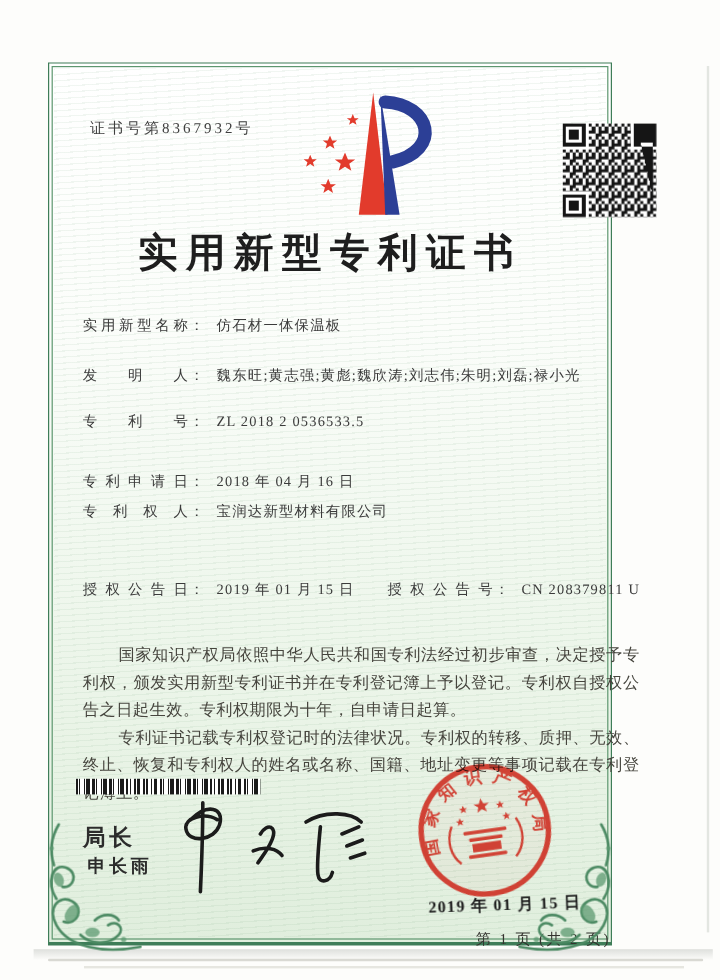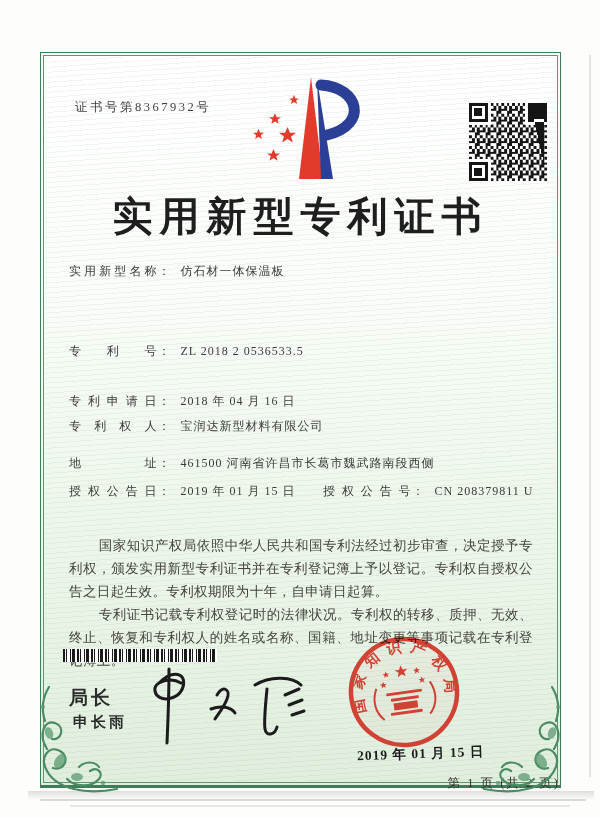--- a/index.html
+++ b/index.html
@@ -11,36 +11,36 @@
   }
   
   .bottom-shadow{position:absolute;left:28px;right:6px;top:791px;height:9px;
     background:linear-gradient(180deg,rgba(60,70,60,.16),rgba(0,0,0,0));}
   .stack-line1{position:absolute;left:40px;right:14px;top:799px;height:2px;background:#d9d9d3;border-radius:2px;}
   .stack-line2{position:absolute;left:70px;right:30px;top:805px;height:2px;background:#e6e6e0;}
   .right-edge{position:absolute;top:55px;bottom:40px;right:9px;width:2px;background:rgba(110,130,110,.18);}
 
   
   .frame{
-    position:absolute;left:40px;top:52px;width:521px;height:736px;
+    position:absolute;left:40px;top:52px;width:470px;height:736px;
     border:1.5px solid #3e7d58;border-bottom-width:3px;
     background:linear-gradient(180deg,#ffffff 0%,#fbfdfa 30%,#f1f8ef 55%,#e8f3e5 80%,#e0eedd 100%);
     box-sizing:border-box;
   }
   .frame::before{content:"";position:absolute;inset:2px;border:1px solid #5d976f;pointer-events:none;}
   .frame::after{content:"";position:absolute;inset:4px;pointer-events:none;
     background:repeating-linear-gradient(176deg,rgba(115,165,125,.10) 0 1px,rgba(255,255,255,0) 1px 5px);}
   .inner{position:absolute;inset:0;z-index:2;}
 
   
   .cert-no{position:absolute;left:34px;top:46px;font-size:12.5px;letter-spacing:2.5px;color:#3f3f3f;}
   .logo{position:absolute;left:200px;top:20px;width:140px;height:112px;}
   .qr{position:absolute;left:428px;top:50px;width:78px;height:78px;}
   .title{position:absolute;left:0;right:0;top:136px;text-align:center;
-    font-size:40px;font-weight:700;letter-spacing:7px;color:#1e1e1e;}
+    font-size:33px;font-weight:700;letter-spacing:7px;color:#1e1e1e;}
 
   
   .frow{position:absolute;left:28px;right:16px;font-size:12px;color:#3b3b3b;letter-spacing:.5px;white-space:nowrap;}
   .flabel{display:inline-block;width:88px;text-align:justify;text-align-last:justify;}
   .colon{display:inline-block;margin:0 10px 0 1px;}
   .fvalue{letter-spacing:1px;}
   .r1{top:210px}.r2{top:252px}.r3{top:290px}.r4{top:340px}.r5{top:365px}.r6{top:402px}.r7{top:430px}
   .pair2{margin-left:24px;margin-top:24px;}
 
   
@@ -119,31 +119,31 @@
         <path d="M0 22h7v7H0zM1 23v5h5v-5z" fill-rule="evenodd"></path>
         <rect x="2" y="24" width="3" height="3"></rect>
       </g>
     </svg>
 
     <div class="title">实用新型专利证书</div>
 
     <div class="frow r1">
       <span class="flabel">实用新型名称</span><span class="colon">：</span><span class="fvalue">仿石材一体保温板</span>
     </div>
+    <div class="frow r2">
+      <span class="flabel">发明人</span><span class="colon">：</span><span class="fvalue">魏东旺;黄志强;黄彪;魏欣涛;刘志伟;朱明;刘磊;禄小光</span>
+    </div>
     <div class="frow r3">
       <span class="flabel">专利号</span><span class="colon">：</span><span class="fvalue">ZL 2018 2 0536533.5</span>
     </div>
     <div class="frow r4">
       <span class="flabel">专利申请日</span><span class="colon">：</span><span class="fvalue">2018 年 04 月 16 日</span>
     </div>
     <div class="frow r5">
       <span class="flabel">专利权人</span><span class="colon">：</span><span class="fvalue">宝润达新型材料有限公司</span>
-    </div>
-    <div class="frow r6">
-      <span class="flabel">地址</span><span class="colon">：</span><span class="fvalue">461500 河南省许昌市长葛市魏武路南段西侧</span>
     </div>
     <div class="frow r7">
       <span><span class="flabel">授权公告日</span><span class="colon">：</span><span class="fvalue">2019 年 01 月 15 日</span></span>
       <span class="pair2"><span class="flabel">授权公告号</span><span class="colon">：</span><span class="fvalue">CN 208379811 U</span></span>
     </div>
 
     <div class="bodytext">
       <p>国家知识产权局依照中华人民共和国专利法经过初步审查，决定授予专利权，颁发实用新型专利证书并在专利登记簿上予以登记。专利权自授权公告之日起生效。专利权期限为十年，自申请日起算。</p>
       <p>专利证书记载专利权登记时的法律状况。专利权的转移、质押、无效、终止、恢复和专利权人的姓名或名称、国籍、地址变更等事项记载在专利登记簿上。</p>
     </div>

